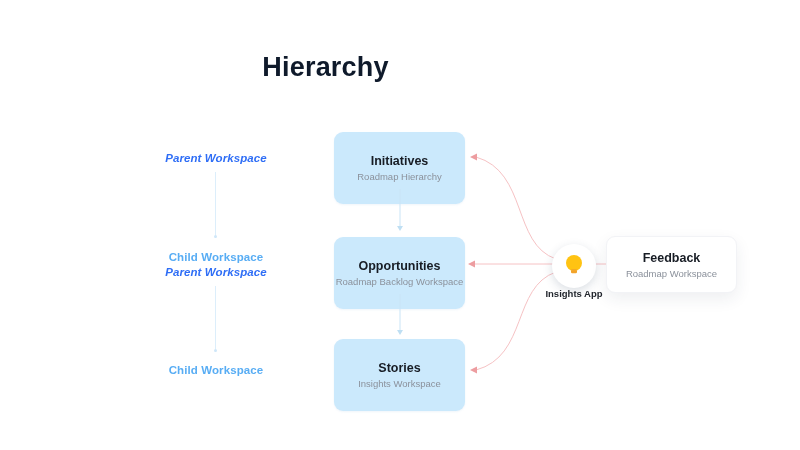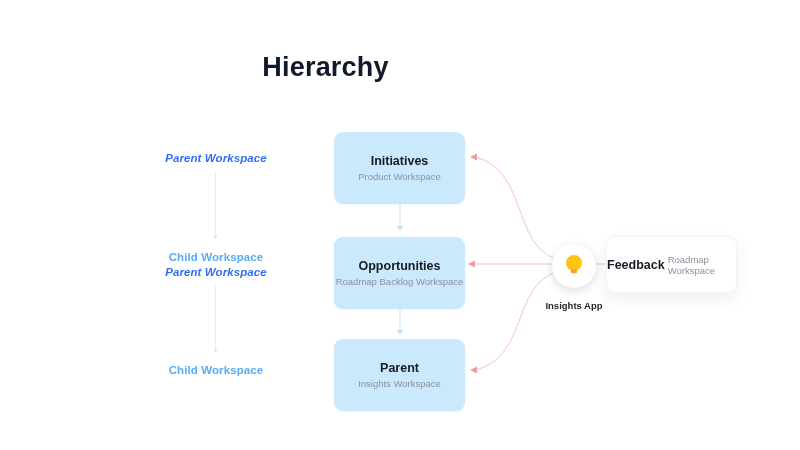--- a/index.html
+++ b/index.html
@@ -47,54 +47,54 @@
 
   
   .insights-circle{
     left:552px;top:244px;width:44px;height:44px;border-radius:50%;
     background:#ffffff;
     box-shadow:0 3px 10px rgba(50,70,100,0.18);
     display:flex;align-items:center;justify-content:center;
   }
   .insights-label{
     left:533px;top:288px;width:82px;text-align:center;
-    font-size:9.5px;font-weight:700;color:#23272e;margin-top:12px;
+    font-size:9.5px;font-weight:700;color:#23272e;
   }
 
   
   .feedback-card{
     left:606px;top:236px;width:131px;height:57px;
     background:#ffffff;border:1px solid #f2f3f6;border-radius:9px;
     box-shadow:0 6px 16px rgba(40,55,80,0.08);
-    display:flex;flex-direction:row;align-items:center;justify-content:center;
+    display:flex;flex-direction:column;align-items:center;justify-content:center;
     gap:3px;box-sizing:border-box;
   }
 </style>
 </head>
 <body>
 
 <div class="abs page-title">Hierarchy</div>
 
 <div class="abs ws-label parent" style="top:152px;">Parent Workspace</div>
 <div class="abs ws-line" style="top:172px;height:66px;"></div>
 <div class="abs ws-label child" style="top:251px;">Child Workspace</div>
 <div class="abs ws-label parent" style="top:266px;">Parent Workspace</div>
 <div class="abs ws-line" style="top:286px;height:66px;"></div>
 <div class="abs ws-label child" style="top:364px;">Child Workspace</div>
 
 <div class="abs node-card" style="top:132px;">
   <div class="node-title">Initiatives</div>
-  <div class="node-sub">Product Workspace</div>
+  <div class="node-sub">Roadmap Hierarchy</div>
 </div>
 <div class="abs node-card" style="top:237px;">
   <div class="node-title">Opportunities</div>
   <div class="node-sub">Roadmap Backlog Workspace</div>
 </div>
 <div class="abs node-card" style="top:339px;">
-  <div class="node-title">Parent</div>
+  <div class="node-title">Stories</div>
   <div class="node-sub">Insights Workspace</div>
 </div>
 
 <svg class="abs wires" width="800" height="450" viewBox="0 0 800 450" aria-hidden="true">
 
   <g stroke="#c9e4f6" fill="none" stroke-width="1">
     <line x1="400" y1="189" x2="400" y2="227"></line>
     <line x1="400" y1="294" x2="400" y2="331"></line>
   </g>
   <g fill="#bfdff3">

